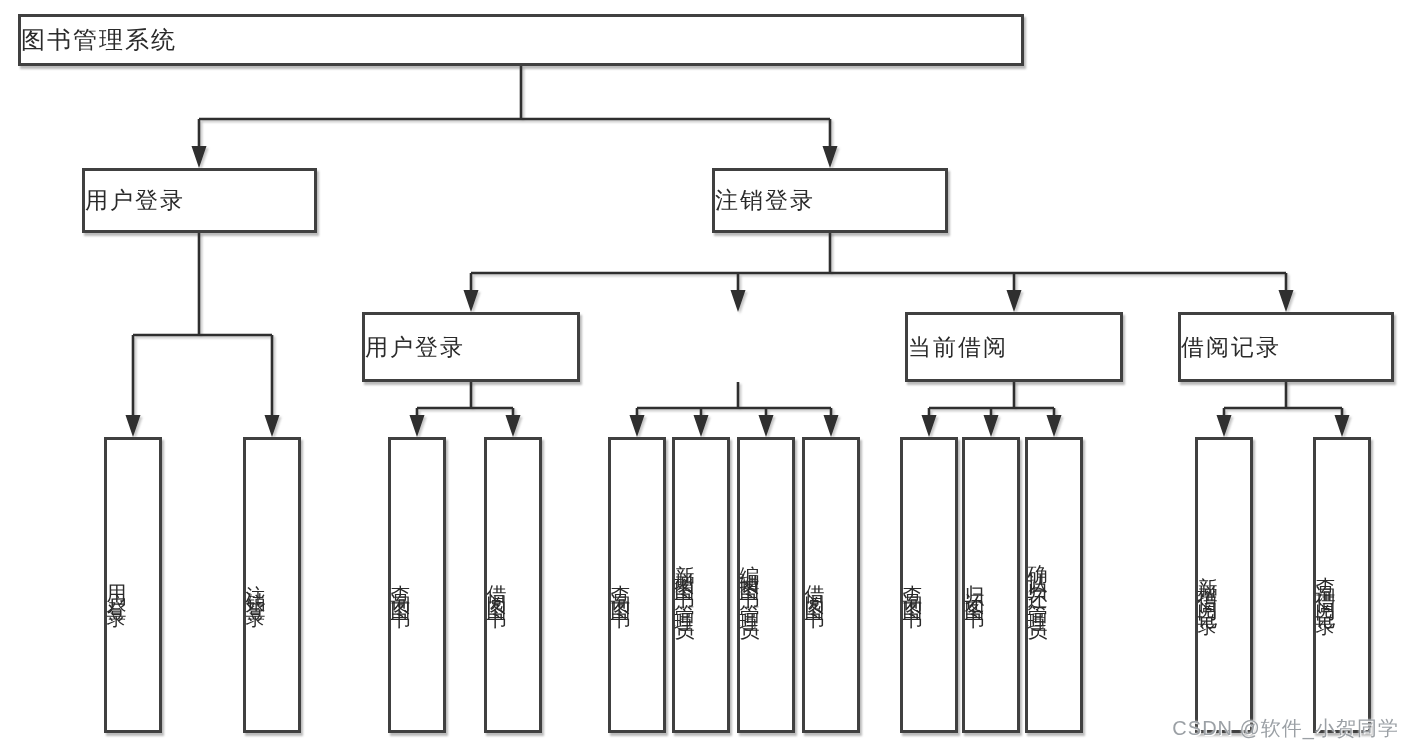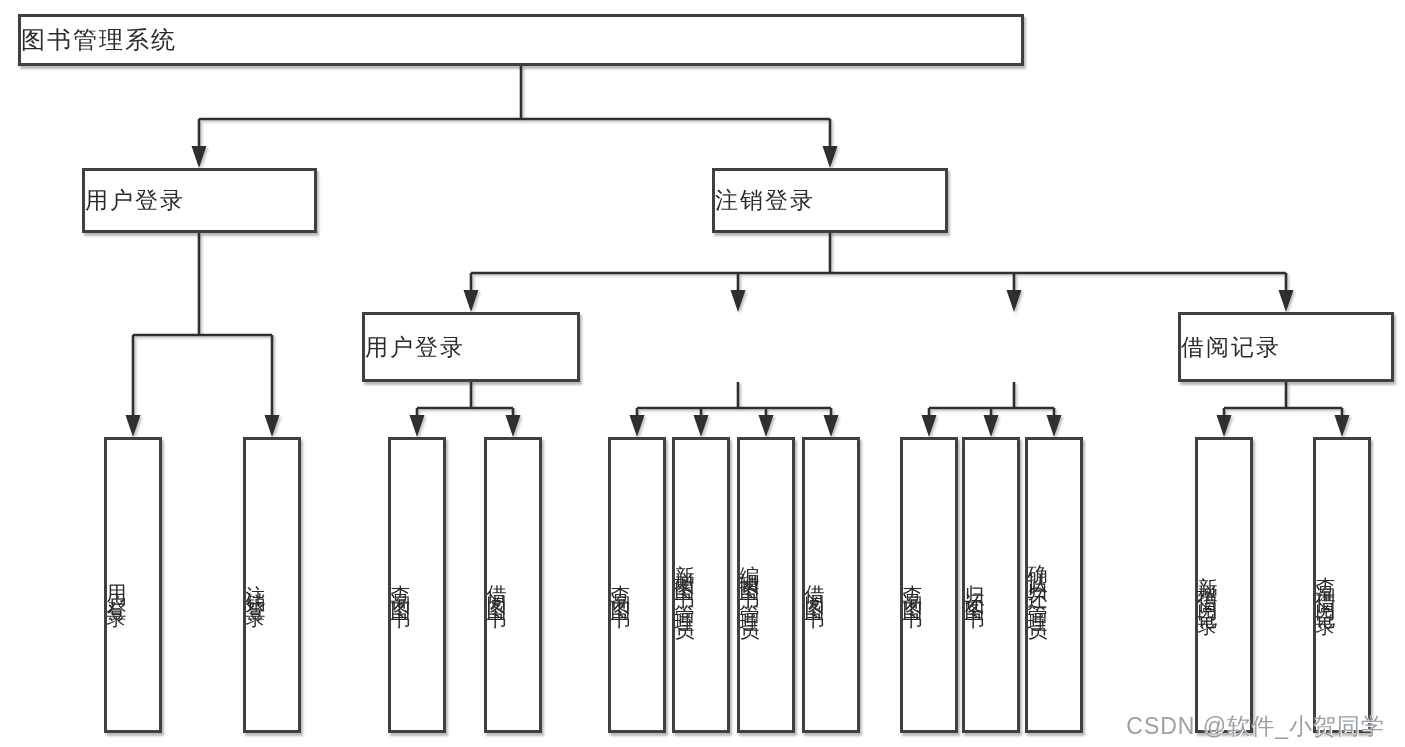--- a/index.html
+++ b/index.html
@@ -36,23 +36,23 @@
   .root .htext { font-size: 24px; }
   .vtext {
     writing-mode: vertical-rl;
     font-size: 20px;
     letter-spacing: 8px;
     line-height: 1;
     color: #2a2a2a;
   }
   .watermark {
     position: absolute;
-    right: 20px;
+    right: 6px;
     bottom: 5px;
-    font-size: 23px;
+    font-size: 20px;
     letter-spacing: 1px;
     color: rgba(150,155,160,0.95);
     text-shadow: 0 0 2px #ffffff, 1px 1px 0 #ffffff;
     white-space: nowrap;
   }
 </style>
 </head>
 <body>
 
 <div class="canvas">
@@ -93,20 +93,23 @@
   <div class="box" style="left:82px; top:168px; width:235px; height:65px;">
     <span class="htext">用户登录</span>
   </div>
   <div class="box" style="left:712px; top:168px; width:236px; height:65px;">
     <span class="htext">注销登录</span>
   </div>
 
   <div class="box" style="left:362px; top:312px; width:218px; height:70px;">
     <span class="htext">用户登录</span>
   </div>
+  <div class="box" style="left:905px; top:312px; width:218px; height:70px;">
+    <span class="htext">当前借阅</span>
+  </div>
   <div class="box" style="left:1178px; top:312px; width:216px; height:70px;">
     <span class="htext">借阅记录</span>
   </div>
 
   <div class="box" style="left:104px; top:437px; width:58px; height:296px;">
     <span class="vtext">用户登录</span>
   </div>
   <div class="box" style="left:243px; top:437px; width:58px; height:296px;">
     <span class="vtext">注销登录</span>
   </div>

